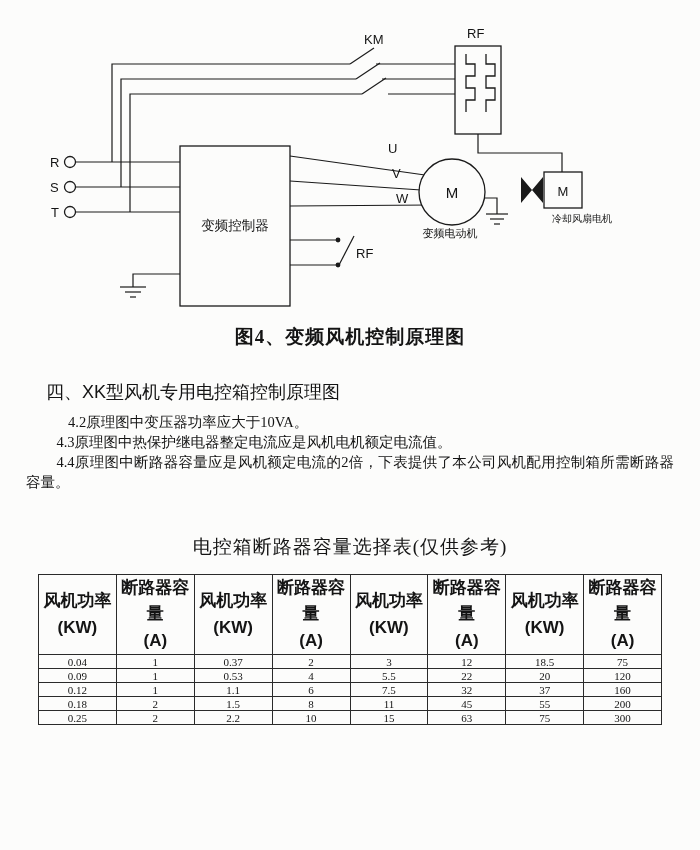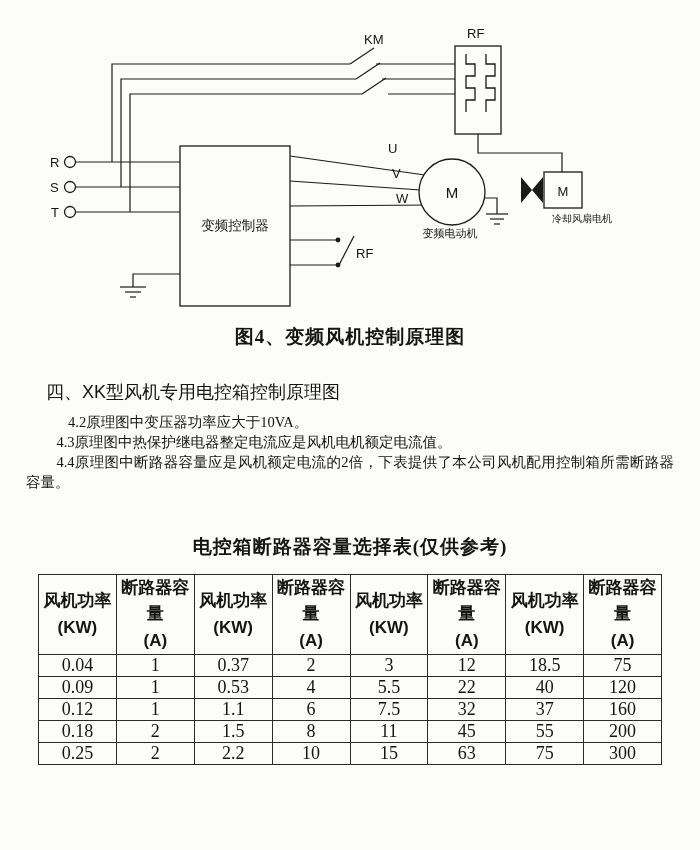--- a/index.html
+++ b/index.html
@@ -21,35 +21,35 @@
     font-size: 18px; font-weight: normal;
     margin: 0 0 8px 46px;
   }
   .paragraphs {
     margin: 0 26px; font-size: 14.5px; line-height: 20px;
     text-align: justify;
   }
   .para { margin: 0; text-indent: 2.1em; }
   .para:first-child { text-indent: 2.9em; }
   .table-title {
-    text-align: center; font-size: 19px; font-weight: bold;
+    text-align: center; font-size: 19px; font-weight: normal;
     letter-spacing: 1px; margin: 42px 0 14px 0;
   }
   table.breaker {
     border-collapse: collapse; margin: 0 auto;
     width: 624px; table-layout: fixed;
   }
   .breaker th, .breaker td {
     border: 1px solid #2a2a2a; text-align: center; padding: 0;
   }
   .breaker th {
     font-family: "Liberation Sans", "DejaVu Sans", sans-serif;
     font-weight: bold; font-size: 17px; height: 40px; line-height: 1.55;
   }
-  .breaker td { font-size: 18px; height: 14px; }
+  .breaker td { font-size: 11px; height: 14px; }
 </style>
 </head>
 <body>
 
 <div class="page">
 
   
   <svg width="700" height="312" viewBox="0 0 700 312">
     <g stroke="#1a1a1a" stroke-width="1.2" fill="none">
 
@@ -189,21 +189,21 @@
           <td>18.5</td>
           <td>75</td>
         </tr>
         <tr>
           <td>0.09</td>
           <td>1</td>
           <td>0.53</td>
           <td>4</td>
           <td>5.5</td>
           <td>22</td>
-          <td>40</td>
+          <td>20</td>
           <td>120</td>
         </tr>
         <tr>
           <td>0.12</td>
           <td>1</td>
           <td>1.1</td>
           <td>6</td>
           <td>7.5</td>
           <td>32</td>
           <td>37</td>

